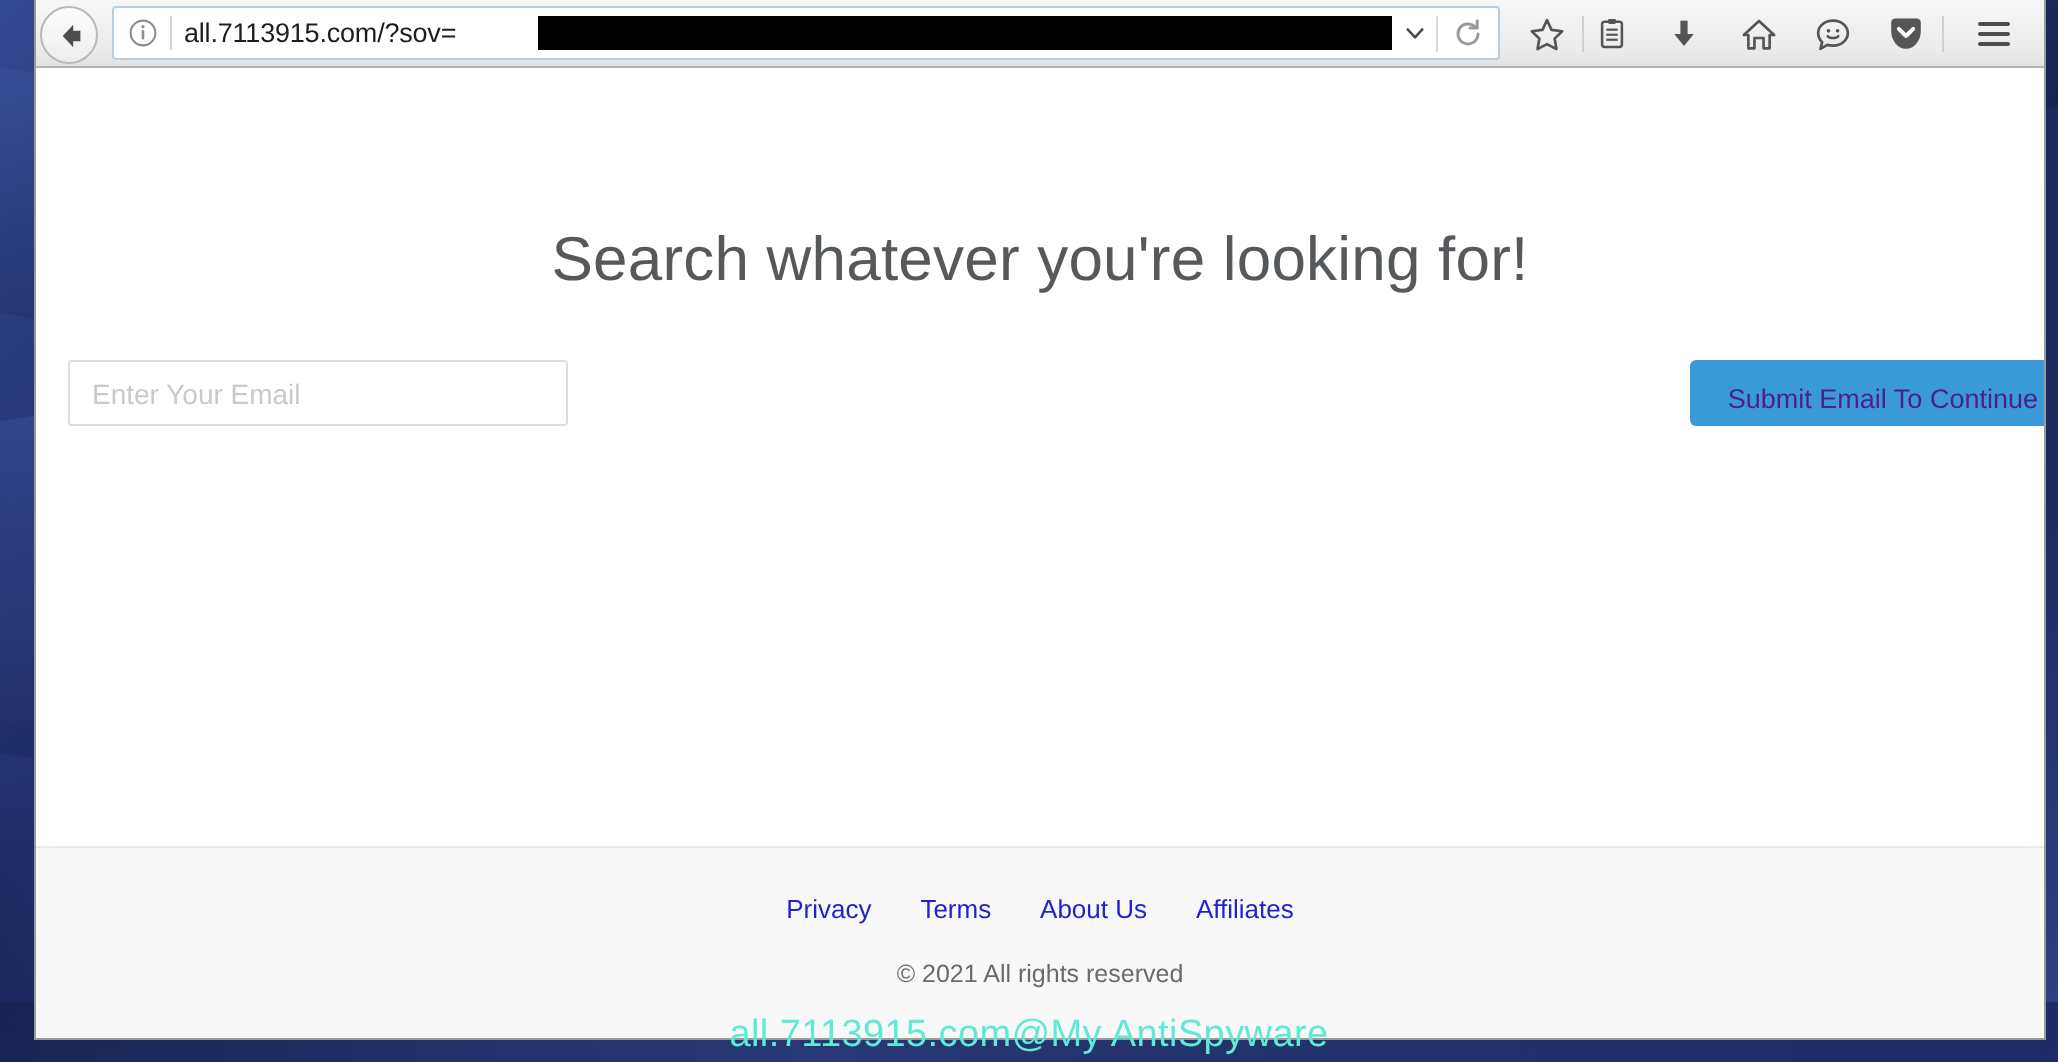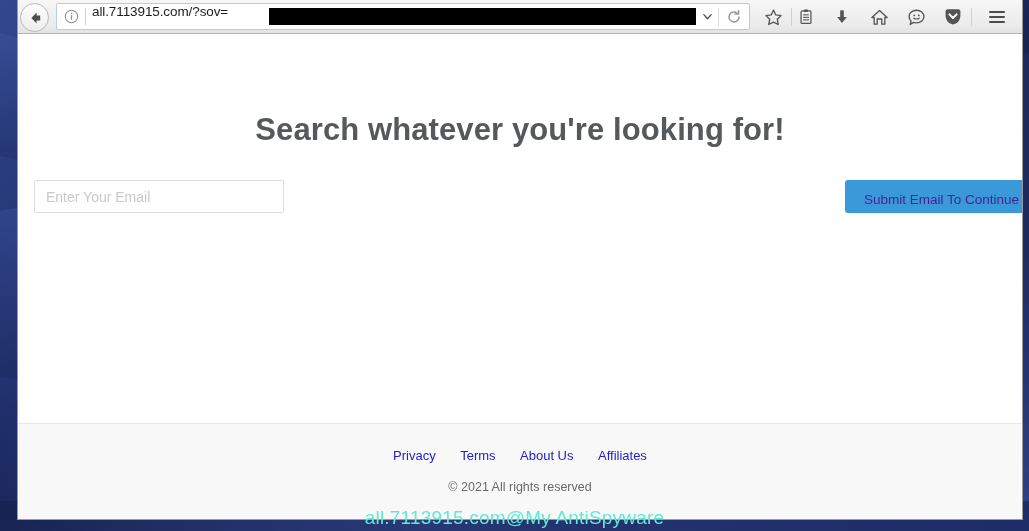--- a/index.html
+++ b/index.html
@@ -104,20 +104,21 @@
     width: 1px;
     height: 17px;
     background: #d4d4d4;
     margin-right: 6px;
   }
   #url-text-wrap {
     flex: 1;
     position: relative;
     height: 26px;
     display: flex;
+    align-items: center;
     overflow: hidden;
   }
   #url-text {
     font-size: 13.5px;
     color: #1d1d1d;
     white-space: nowrap;
     letter-spacing: -.1px;
   }
   #url-redaction {
     position: absolute;
@@ -180,21 +181,21 @@
     overflow: hidden;
   }
 
   #page-heading {
     position: absolute;
     top: 78px;
     left: 0;
     width: 100%;
     text-align: center;
     font-size: 31px;
-    font-weight: bold;
+    font-weight: normal;
     color: #56595b;
     margin: 0;
     letter-spacing: .1px;
   }
 
   #signup-form {
     position: absolute;
     top: 146px;
     left: 0;
     width: 100%;

